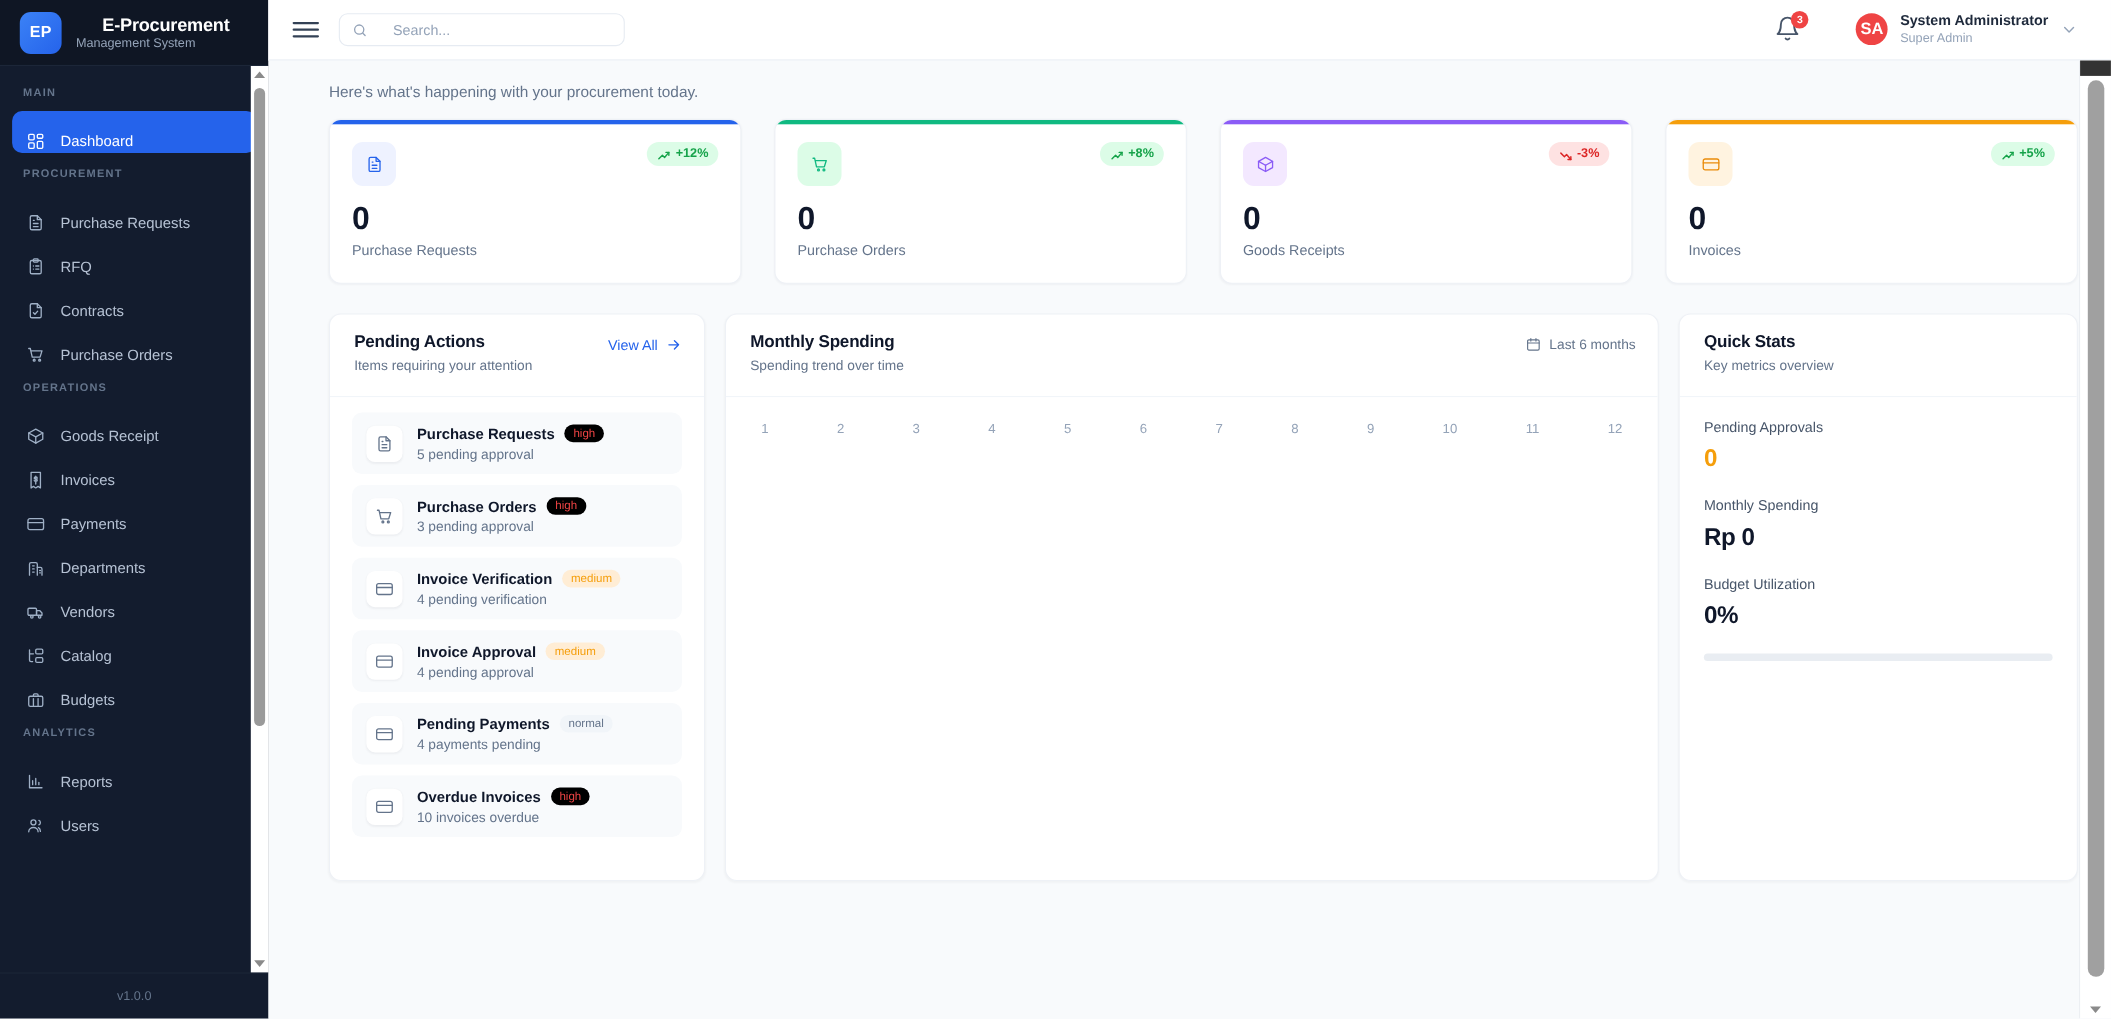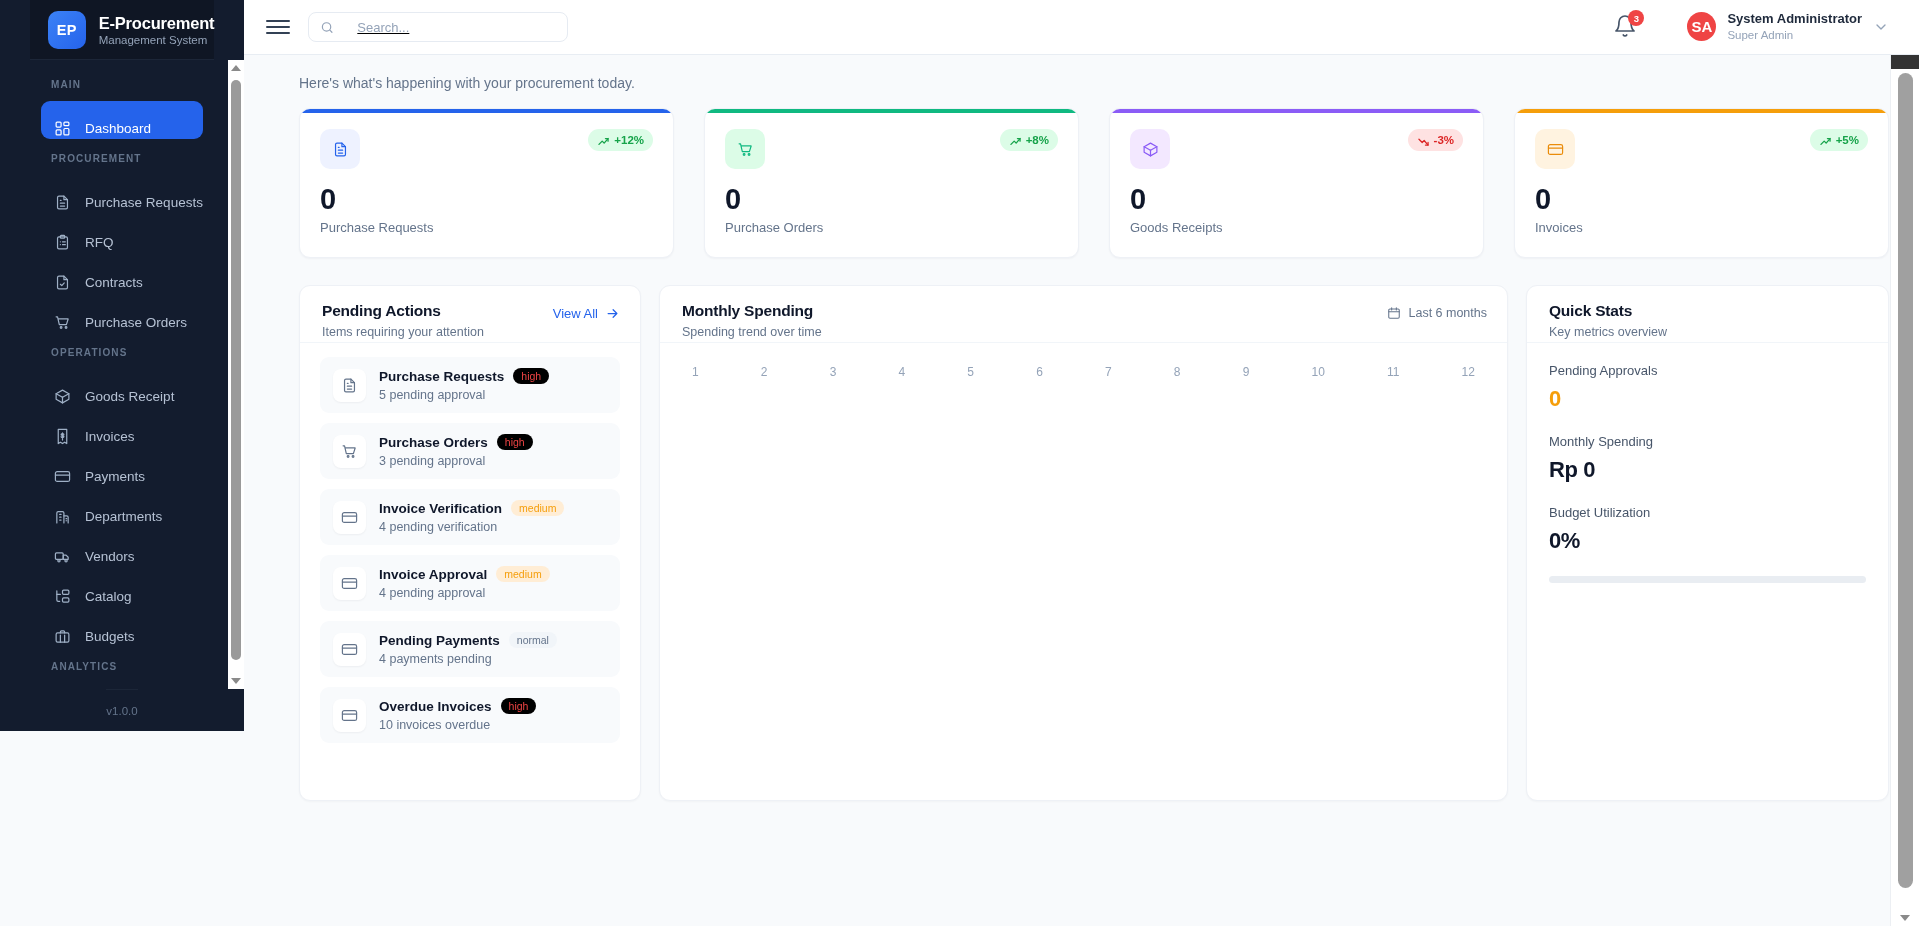--- a/index.html
+++ b/index.html
@@ -6,43 +6,42 @@
   html, body {
     width: 1919px; height: 926px;
     font-family: "Liberation Sans", sans-serif;
     background: #f8fafc;
     overflow: hidden;
   }
   .app { display: flex; width: 1919px; height: 926px; position: relative; }
 
   
   .sidebar {
-    width: 244px; height: 731px;
+    width: 244px; height: 926px;
     background: #131c2e;
     display: flex; flex-direction: column;
     flex: 0 0 244px;
     position: relative;
-    align-items: center;
   }
   .brand {
     height: 60px; flex: 0 0 60px;
     display: flex; align-items: center; gap: 13px;
     padding: 0 0 0 18px;
     background: #0f1624;
     border-bottom: 1px solid #1c2638;
   }
   .brand-logo {
     width: 38px; height: 38px; border-radius: 10px;
     background: linear-gradient(135deg,#3b82f6,#2563eb);
     color: #fff; font-size: 14.5px; font-weight: bold;
     display: flex; align-items: center; justify-content: center;
     letter-spacing: .3px;
   }
   .brand-text { display: flex; flex-direction: column; gap: 1px; }
-  .brand-title { color: #fff; font-size: 16.5px; font-weight: bold; letter-spacing: -.2px; }
+  .brand-title { color: #fff; font-size: 16.5px; font-weight: bold; letter-spacing: -.2px; margin-left: 24px; }
   .brand-sub { color: #94a3b8; font-size: 11.5px; }
 
   .nav {
     flex: 1 1 auto; overflow: hidden;
     padding: 14px 0 6px 0;
     position: relative;
   }
   .nav-section {
     color: #64748b; font-size: 10px; font-weight: bold;
     letter-spacing: 1.1px;
@@ -108,21 +107,21 @@
   }
   .hamburger {
     width: 24px; height: 24px; display: flex; flex-direction: column;
     justify-content: center; gap: 4.5px; cursor: pointer;
   }
   .hamburger span { display: block; height: 1.8px; background: #334155; border-radius: 2px; }
   .search-wrap {
     width: 260px; height: 30px;
     border: 1px solid #e6ebf2; border-radius: 8px;
     display: flex; align-items: center; gap: 23px;
-    padding: 0 11px; background: #fff; text-decoration: underline;
+    padding: 0 11px; background: #fff;
   }
   .search-input {
     border: none; outline: none; background: transparent;
     font-family: "Liberation Sans", sans-serif;
     font-size: 13px; color: #475569; width: 100%;
   }
   .search-input::placeholder { color: #94a3b8; }
   .topbar-spacer { flex: 1 1 auto; }
   .bell-wrap { position: relative; width: 26px; height: 26px; cursor: pointer; }
   .badge {
@@ -185,21 +184,21 @@
   .panel {
     background: #fff; border: 1px solid #eef1f6; border-radius: 11px;
     box-shadow: 0 1px 2px rgba(15,23,42,.03);
     display: flex; flex-direction: column;
     height: 516px; overflow: hidden;
   }
   .panel-pending { flex: 0 0 342px; }
   .panel-chart { flex: 1 1 auto; }
   .panel-stats { flex: 0 0 363px; }
   .panel-head {
-    padding: 16px 20px 3px 22px;
+    padding: 16px 20px 21px 22px;
     border-bottom: 1px solid #f1f5f9;
     display: flex; align-items: flex-start; justify-content: space-between;
     flex: 0 0 auto;
   }
   .panel-title { font-size: 15.5px; font-weight: bold; color: #0f172a; letter-spacing: -.2px; }
   .panel-sub { font-size: 12.5px; color: #64748b; margin-top: 5px; }
   .view-all {
     display: flex; align-items: flex-start; gap: 7px;
     color: #2563eb; font-size: 13px; font-weight: 500; cursor: pointer;
     margin-top: 4px;

